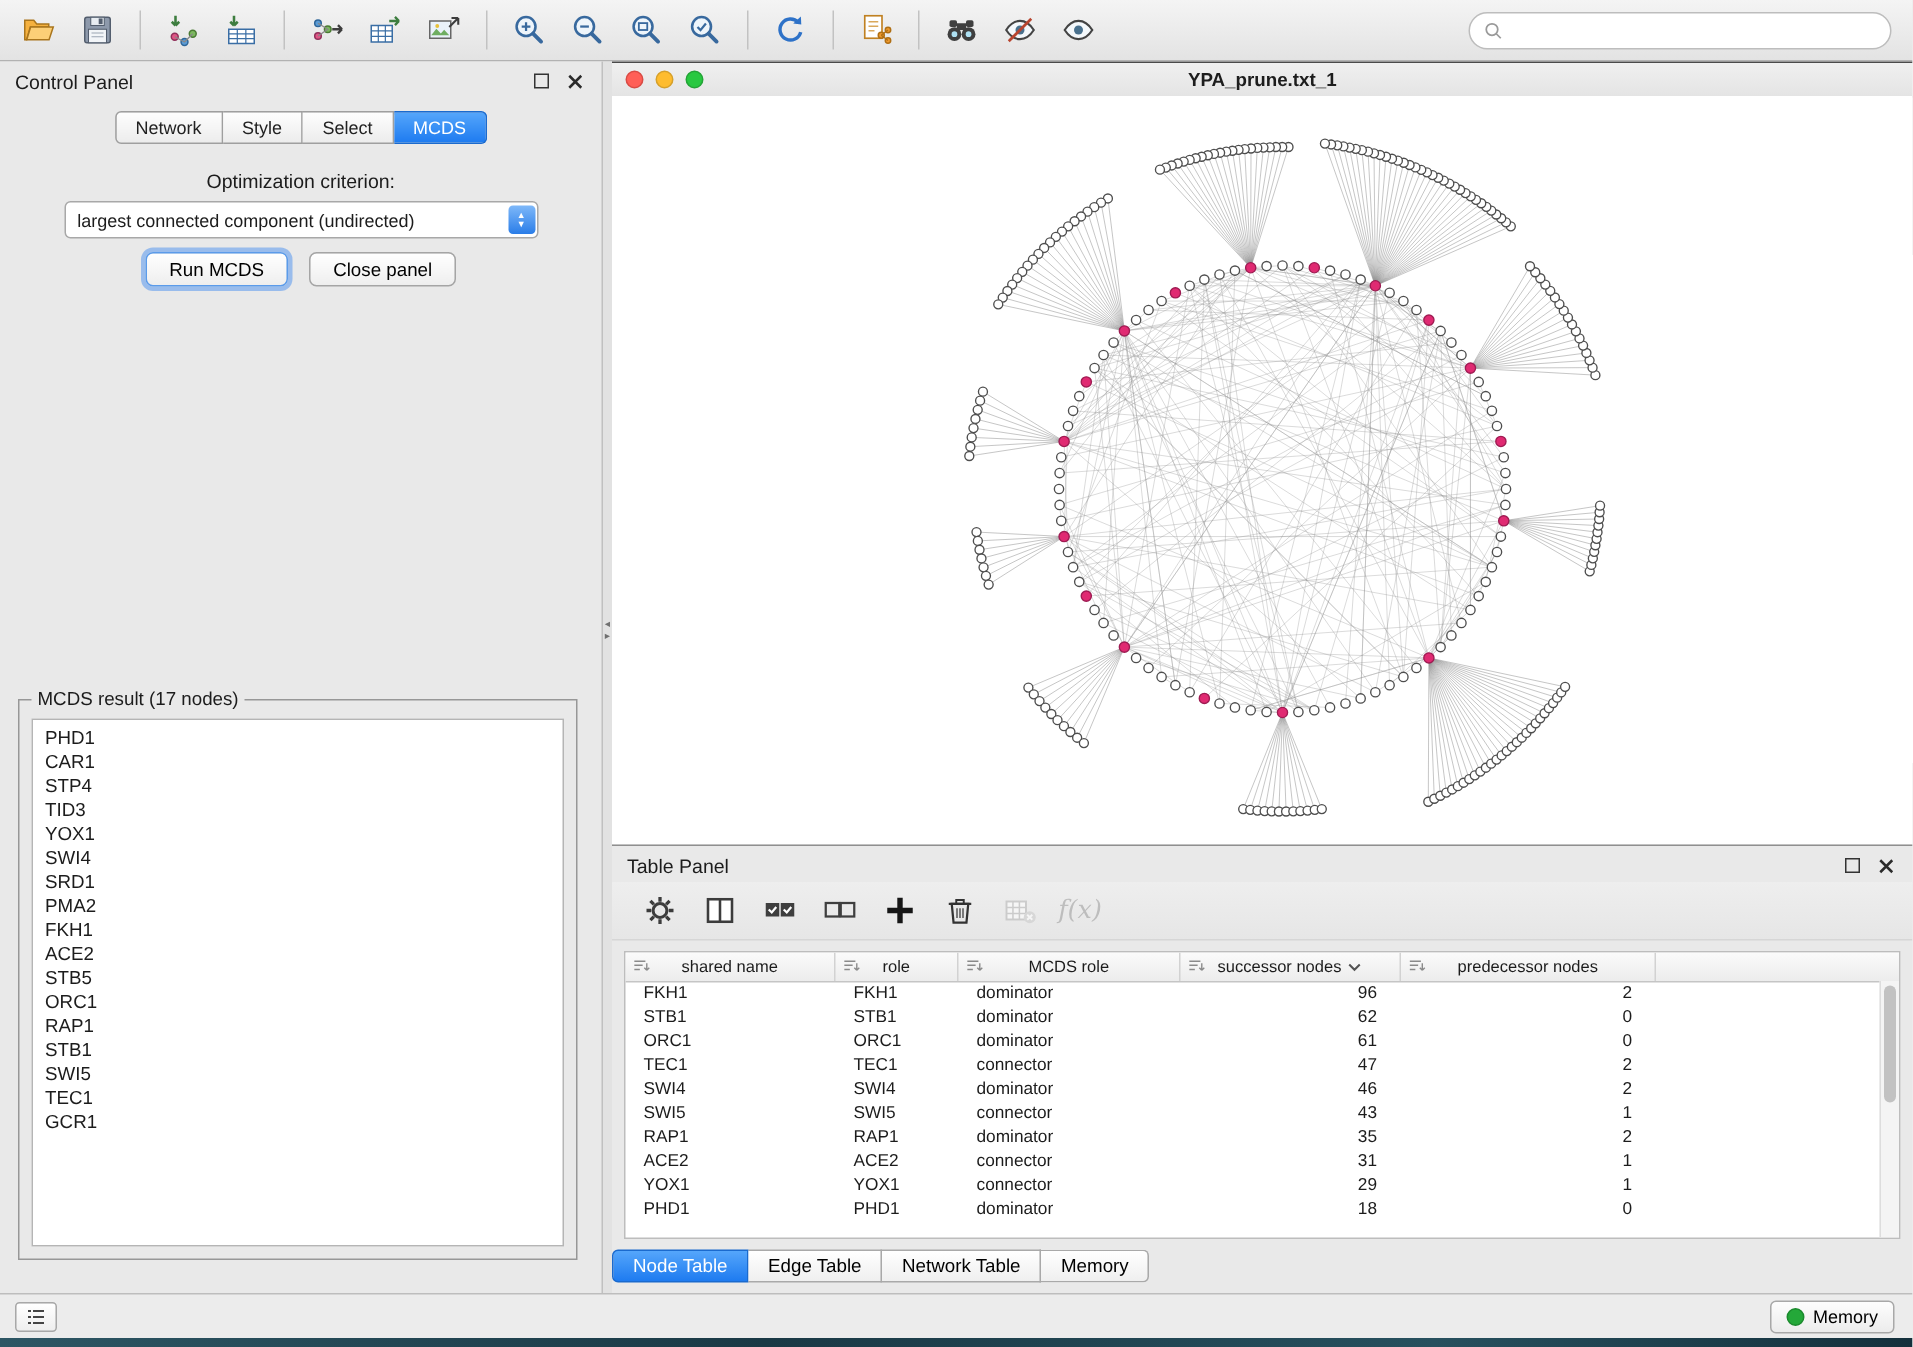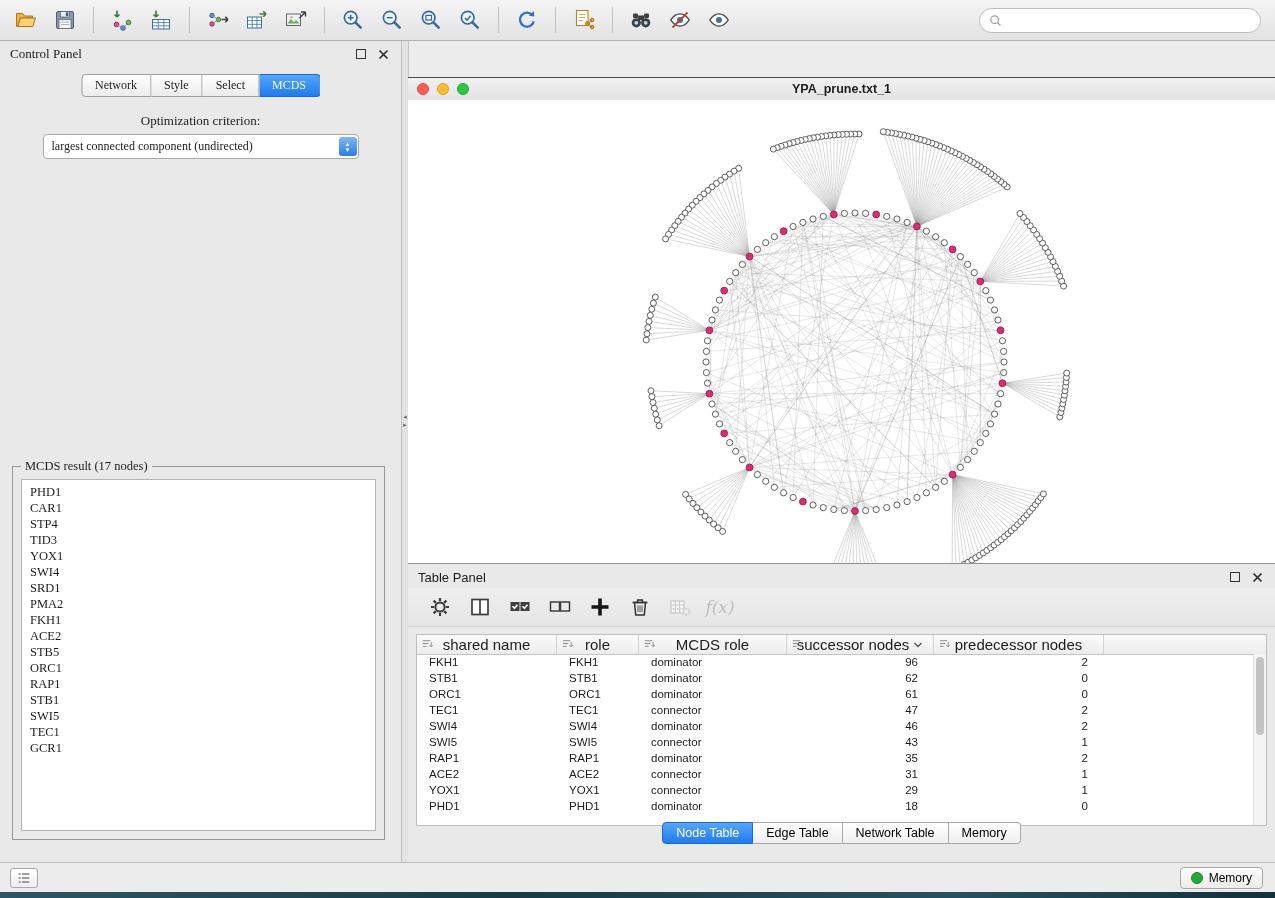--- a/index.html
+++ b/index.html
@@ -12,21 +12,21 @@
   #toolbar-groups{display:flex;align-items:center;gap:3px;}
   .tbtn{width:36px;height:32px;border:none;background:transparent;border-radius:5px;
     display:flex;align-items:center;justify-content:center;padding:0;cursor:pointer;}
   .sep{width:1px;height:26px;background:#c2c2c2;margin:0 7px;}
   #search-wrap{position:absolute;right:14px;top:8px;width:282px;height:25px;background:#fff;
     border:1px solid #bdbdbd;border-radius:13px;display:flex;align-items:center;padding-left:8px;box-sizing:border-box;}
   #search-input{border:none;outline:none;flex:1;font-size:12px;background:transparent;margin-left:4px;
     font-family:"Liberation Sans",sans-serif;}
   
   #control-panel{position:absolute;left:0;top:41px;width:402px;height:821px;background:#e9e9e9;
-    border-right:1px solid #c0c0c0;box-sizing:border-box;font-family:Liberation Serif, serif;}
+    border-right:1px solid #c0c0c0;box-sizing:border-box;}
   .panel-header{height:26px;display:flex;align-items:center;padding:0 10px;font-size:13px;}
   .panel-header .title{flex:1;}
   .winbtn{width:16px;height:16px;border:none;background:transparent;display:flex;align-items:center;
     justify-content:center;padding:0;margin-left:6px;cursor:pointer;}
   .floatglyph{display:inline-block;width:8px;height:8px;border:1.4px solid #333;}
   #control-tabs{position:absolute;top:33px;left:50%;transform:translateX(-50%);display:flex;}
   .ctab{font-size:12px;padding:3px 13px;background:linear-gradient(#fefefe,#ececec);
     border:1px solid #9f9f9f;border-left:none;color:#222;cursor:pointer;font-family:inherit;}
   .ctab:first-child{border-left:1px solid #9f9f9f;border-radius:4px 0 0 4px;}
   .ctab:last-child{border-radius:0 4px 4px 0;}
@@ -47,50 +47,50 @@
   #mcds-list{position:absolute;left:8px;right:8px;top:12px;bottom:8px;background:#fff;
     border:1px solid #b5b5b5;padding:4px 0 0 8px;overflow:hidden;font-size:12.5px;line-height:16px;box-sizing:border-box;}
   .mitem{height:16px;cursor:default;}
   
   #vsplitter{position:absolute;left:402px;top:41px;width:6px;height:821px;background:#e2e2e2;
     border-right:1px solid #c6c6c6;}
   #split-handle{position:absolute;left:401px;top:404px;width:8px;height:34px;font-size:7px;color:#707070;
     display:flex;flex-direction:column;align-items:center;justify-content:center;line-height:8px;cursor:pointer;}
   
   #network-window{position:absolute;left:408px;top:41px;right:0;height:522px;background:#fff;
-    border-top:1px solid #4a4a4a;box-sizing:border-box;margin-top:36px;}
+    border-top:1px solid #4a4a4a;box-sizing:border-box;}
   #net-titlebar{height:22px;background:linear-gradient(#f0f0f0,#e4e4e4);border-bottom:1px solid #c9c9c9;
     position:relative;display:flex;align-items:center;justify-content:center;}
   #net-title{font-size:12.5px;font-weight:700;color:#1d1d1d;}
   #traffic{position:absolute;left:9px;top:5px;display:flex;gap:8px;}
   .light{width:12px;height:12px;border-radius:50%;display:inline-block;box-sizing:border-box;cursor:pointer;}
   #net-canvas{position:absolute;left:0;top:22px;right:0;bottom:0;background:#fff;overflow:hidden;}
   #net-svg{display:block;}
   
   #table-panel{position:absolute;left:408px;top:563px;right:0;height:299px;background:#e9e9e9;
     border-top:1px solid #8f8f8f;box-sizing:border-box;}
   #tp-toolbar{position:absolute;left:0;top:24px;right:0;height:38px;display:flex;align-items:center;
     padding-left:16px;gap:8px;border-bottom:1px solid #d6d6d6;background:linear-gradient(#eeeeee,#e6e6e6);}
   .ttbtn{width:32px;height:30px;border:none;background:transparent;display:flex;align-items:center;
     justify-content:center;padding:0;cursor:pointer;}
   .ttbtn.disabled{opacity:.55;cursor:default;}
   .fx{font-family:"DejaVu Serif",serif;font-style:italic;font-size:17px;color:#9a9a9a;}
   #grid{position:absolute;left:8px;right:8px;top:70px;bottom:36px;background:#fff;border:1px solid #bdbdbd;overflow:hidden;}
   #grid-header{display:flex;height:19px;background:linear-gradient(#fbfbfb,#ececec);border-bottom:1px solid #c5c5c5;}
-  .hcell{position:relative;display:flex;align-items:center;justify-content:center;gap:4px;font-size:15px;
+  .hcell{position:relative;display:flex;align-items:center;justify-content:center;gap:4px;font-size:11px;
     border-right:1px solid #d2d2d2;box-sizing:border-box;cursor:pointer;white-space:nowrap;}
   .hcell .sorticon{position:absolute;left:4px;top:3px;}
   .hcell.filler{border-right:none;cursor:default;}
   #grid-body{position:absolute;left:0;right:12px;top:19px;bottom:0;}
   .gridrow{display:flex;height:16px;align-items:center;font-size:11.5px;cursor:default;}
   .cell{padding-left:12px;box-sizing:border-box;overflow:hidden;white-space:nowrap;}
   .cell.num{text-align:right;padding-left:0;padding-right:16px;}
   #vscroll{position:absolute;right:0;top:19px;bottom:0;width:12px;background:#f4f4f4;border-left:1px solid #ddd;}
   #vthumb{position:absolute;top:3px;left:1.5px;width:8px;height:78px;background:#c2c2c2;border-radius:4px;cursor:grab;}
-  #table-tabs{position:absolute;left:0;right:0;bottom:18px;display:flex;justify-content:center;margin-top:31px;}
+  #table-tabs{position:absolute;left:0;right:0;bottom:7px;display:flex;margin-top:31px;}
   .btab{font-size:12.5px;padding:3px 13px;background:linear-gradient(#ffffff,#efefef);
     border:1px solid #a9a9a9;border-left:none;cursor:pointer;font-family:inherit;}
   .btab:first-child{border-left:1px solid #a9a9a9;border-radius:4px 0 0 4px;}
   .btab:last-child{border-radius:0 4px 4px 0;}
   .btab.active{background:linear-gradient(#55a6fb,#1e7bf0);color:#fff;border-color:#1a6ace;}
   
   #statusbar{position:absolute;left:0;top:862px;width:1275px;height:30px;background:#ececec;
     border-top:1px solid #bdbdbd;box-sizing:border-box;}
   #status-left-btn{position:absolute;left:10px;top:5px;width:28px;height:20px;background:linear-gradient(#fff,#eee);
     border:1px solid #a8a8a8;border-radius:3px;display:flex;align-items:center;justify-content:center;cursor:pointer;padding:0;}
@@ -264,20 +264,24 @@
       <button class="ctab active">MCDS</button>
     </div>
   <div id="opt-dropdown">
     <span class="txt">largest connected component (undirected)</span>
     <span class="cap">
         <span>▲</span>
         <span>▼</span>
       </span>
   </div>
   <div id="opt-label">Optimization criterion:</div>
+  <div id="cp-buttons">
+    <button class="pbtn focusring">Run MCDS</button>
+    <button class="pbtn">Close panel</button>
+  </div>
   <div id="mcds-groupbox">
     <span id="mcds-group-title">MCDS result (17 nodes)</span>
     <div id="mcds-list">
         <div class="mitem">PHD1</div>
         <div class="mitem">CAR1</div>
         <div class="mitem">STP4</div>
         <div class="mitem">TID3</div>
         <div class="mitem">YOX1</div>
         <div class="mitem">SWI4</div>
         <div class="mitem">SRD1</div>

